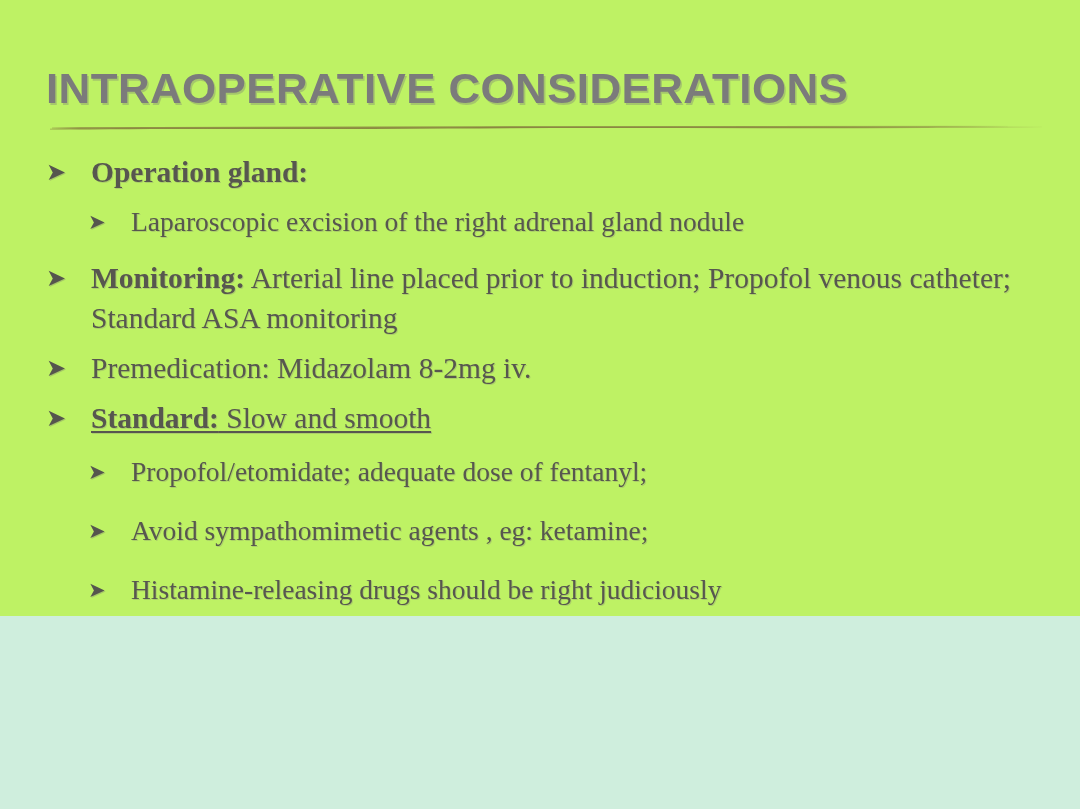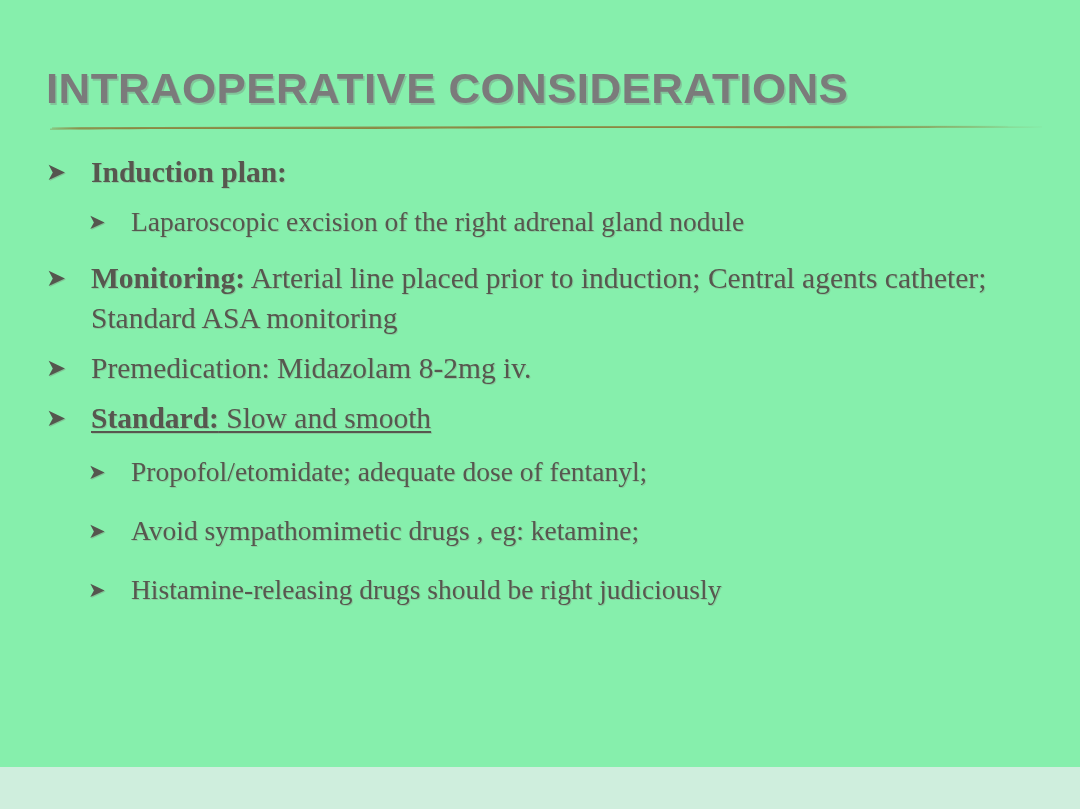--- a/index.html
+++ b/index.html
@@ -10,22 +10,22 @@
     width: 1080px;
     height: 809px;
     background: #cfeedd;
     font-family: "Liberation Serif", "DejaVu Serif", serif;
     overflow: hidden;
   }
 
   .slide {
     position: relative;
     width: 1080px;
-    height: 767px;
-    background: #86efac;
+    height: 616px;
+    background: #bef264;
     box-sizing: border-box;
     text-decoration: underline;
   }
 
   
   .title-block {
     position: absolute;
     left: 46px;
     top: 63px;
     width: 1000px;
@@ -146,54 +146,54 @@
                L994,3.4 C960,4.2 925,3.5 880,3.9 C720,5.0 560,3.2 400,4.6 C260,5.8 120,4.3 2,5.9 Z" fill="url(#brush)"></path>
       <path d="M4,3.9 C160,2.6 330,4.0 520,2.9 C700,1.9 850,3.2 960,2.5" stroke="url(#brush)" stroke-width="1.5" fill="none" opacity="0.9"></path>
     </svg>
   </div>
 
   <div class="body-block">
 
     <div class="bullet-row lvl1 sp-op">
       <span class="marker">➤</span>
       <span class="btext">
-        <b class="strong">Induction plan:</b>
+        <b class="strong">Operation gland:</b>
       </span>
     </div>
 
     <div class="bullet-row lvl2 sp-lap">
       <span class="marker">➤</span>
       <span class="btext">Laparoscopic excision of the right adrenal gland nodule</span>
     </div>
 
     <div class="bullet-row lvl1 sp-mon">
       <span class="marker">➤</span>
       <span class="btext nowrapish">
-        <b class="strong">Monitoring:</b><span> Arterial line placed prior to induction; Central agents catheter; Standard ASA monitoring</span>
+        <b class="strong">Monitoring:</b><span> Arterial line placed prior to induction; Propofol venous catheter; Standard ASA monitoring</span>
       </span>
     </div>
 
     <div class="bullet-row lvl1 sp-prem">
       <span class="marker">➤</span>
       <span class="btext">Premedication: Midazolam 8-2mg iv.</span>
     </div>
 
     <div class="bullet-row lvl1 sp-ind">
       <span class="marker">➤</span>
       <span class="btext"><span class="uline"><b class="strong">Standard:</b><span> Slow and smooth</span></span></span>
     </div>
 
     <div class="bullet-row lvl2 sp-sub">
       <span class="marker">➤</span>
       <span class="btext">Propofol/etomidate; adequate dose of fentanyl;</span>
     </div>
 
     <div class="bullet-row lvl2 sp-sub">
       <span class="marker">➤</span>
-      <span class="btext">Avoid sympathomimetic drugs , eg: ketamine;</span>
+      <span class="btext">Avoid sympathomimetic agents , eg: ketamine;</span>
     </div>
 
     <div class="bullet-row lvl2">
       <span class="marker">➤</span>
       <span class="btext">Histamine-releasing drugs should be right judiciously</span>
     </div>
 
   </div>
 </div>
 

